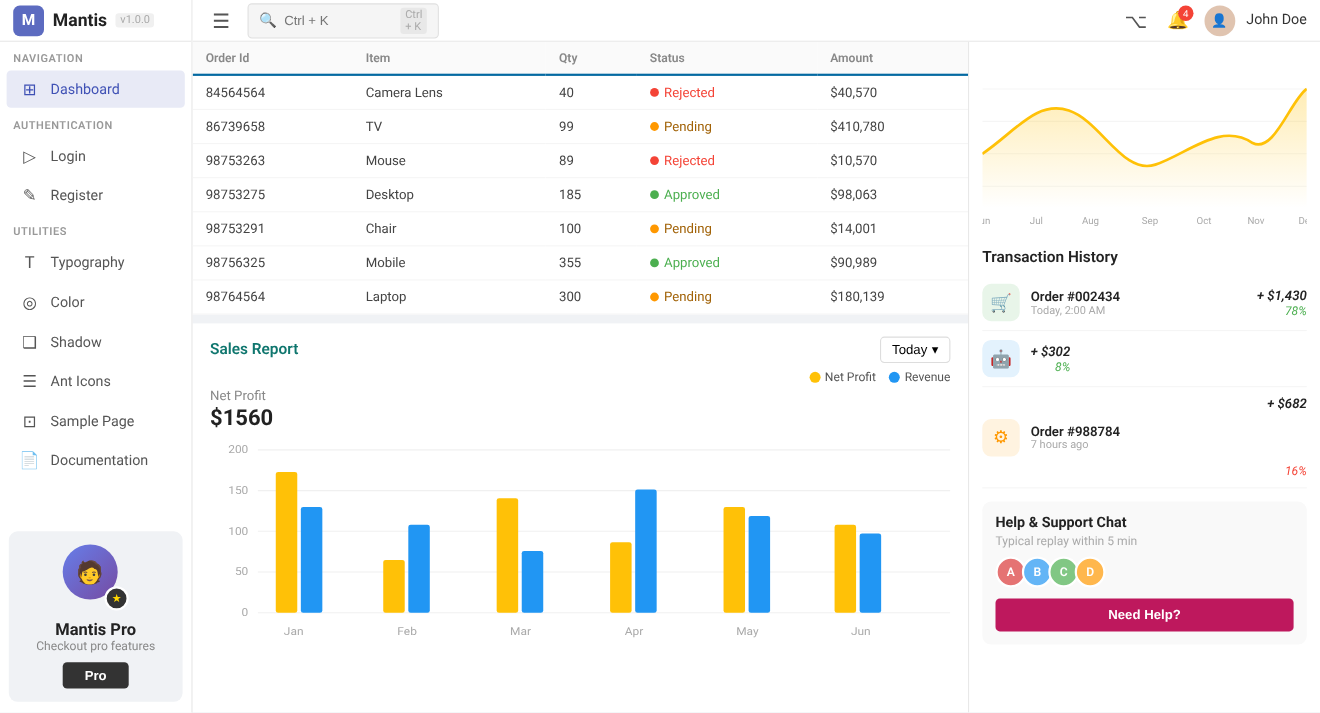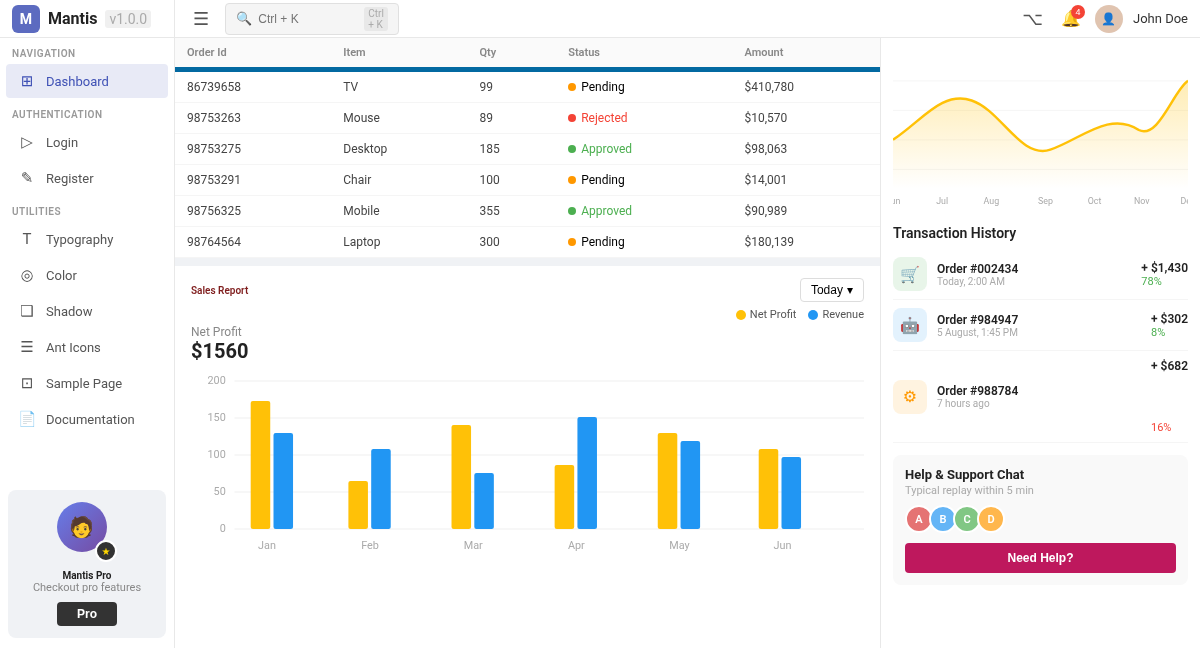--- a/index.html
+++ b/index.html
@@ -3,31 +3,31 @@
   <meta charset="utf-8">
   <style>
     * { box-sizing: border-box; margin: 0; padding: 0; }
     body { font-family: -apple-system, BlinkMacSystemFont, 'Segoe UI', Roboto, sans-serif; background: #f0f2f5; display: flex; height: 648px; overflow: hidden; font-size: 13px; color: #333; }
 
     
     #sidebar { width: 175px; min-width: 175px; background: #fff; display: flex; flex-direction: column; border-right: 1px solid #e8e8e8; overflow-y: auto; }
     .sidebar-brand { display: flex; align-items: center; gap: 8px; padding: 8px 12px; height: 38px; border-bottom: 1px solid #e8e8e8; }
     .brand-icon { width: 28px; height: 28px; background: #5c6bc0; border-radius: 6px; display: flex; align-items: center; justify-content: center; color: #fff; font-size: 14px; font-weight: bold; }
     .brand-name { font-weight: 700; font-size: 16px; color: #222; }
-    .brand-version { font-size: 14px; color: #aaa; background: #f0f0f0; padding: 1px 4px; border-radius: 3px; }
+    .brand-version { font-size: 10px; color: #aaa; background: #f0f0f0; padding: 1px 4px; border-radius: 3px; }
     .sidebar-section-label { font-size: 10px; font-weight: 600; color: #999; text-transform: uppercase; padding: 10px 12px 4px; letter-spacing: 0.5px; }
     .sidebar-item { display: flex; align-items: center; gap: 10px; padding: 8px 12px; cursor: pointer; border-radius: 4px; margin: 1px 6px; color: #555; }
     .sidebar-item.active { background: #e8eaf6; color: #3f51b5; }
     .sidebar-item-icon { font-size: 15px; width: 18px; text-align: center; }
     .sidebar-item-label { font-size: 13px; }
     .sidebar-pro-card { margin: 10px 8px; background: #f0f2f5; border-radius: 8px; padding: 12px; text-align: center; }
     .pro-avatar-container { position: relative; width: 60px; height: 60px; margin: 0 auto 8px; }
     .pro-avatar { width: 50px; height: 50px; border-radius: 50%; background: linear-gradient(135deg, #667eea 0%, #764ba2 100%); display: flex; align-items: center; justify-content: center; color: #fff; font-size: 20px; }
     .pro-badge { position: absolute; bottom: 0; right: 0; width: 22px; height: 22px; background: #333; border-radius: 50%; border: 2px solid #fff; display: flex; align-items: center; justify-content: center; font-size: 10px; color: #ffd700; }
-    .pro-title { font-weight: 700; font-size: 10px; color: #222; }
+    .pro-title { font-weight: 700; font-size: 15px; color: #222; }
     .pro-subtitle { font-size: 11px; color: #888; margin-bottom: 8px; }
     .pro-button { background: #333; color: #fff; border: none; border-radius: 4px; padding: 5px 20px; cursor: pointer; font-size: 12px; font-weight: 600; }
 
     
     #main { flex: 1; display: flex; flex-direction: column; overflow: hidden; }
     #topbar { height: 38px; background: #fff; border-bottom: 1px solid #e8e8e8; display: flex; align-items: center; padding: 0 12px; gap: 10px; }
     .menu-btn { background: none; border: none; cursor: pointer; font-size: 18px; color: #555; padding: 2px 6px; }
     .search-wrap { display: flex; align-items: center; background: #f5f5f5; border: 1px solid #e0e0e0; border-radius: 4px; padding: 3px 10px; gap: 6px; flex: 0 0 160px; }
     .search-wrap input { background: none; border: none; outline: none; font-size: 12px; color: #555; width: 100px; }
     .search-kbd { font-size: 10px; color: #aaa; background: #e8e8e8; padding: 1px 4px; border-radius: 3px; }
@@ -38,39 +38,39 @@
     .topbar-username { font-size: 13px; color: #333; cursor: pointer; }
 
     
     #content { flex: 1; display: flex; overflow: hidden; }
     #center { flex: 1; overflow-y: auto; padding: 0; display: flex; flex-direction: column; }
     #right-panel { width: 320px; min-width: 320px; background: #fff; border-left: 1px solid #e8e8e8; overflow-y: auto; display: flex; flex-direction: column; padding: 12px; }
 
     
     .orders-table { background: #fff; flex: 0 0 auto; }
     table { width: 100%; border-collapse: collapse; }
-    th { background: #fafafa; font-size: 11px; font-weight: 600; color: #888; padding: 8px 12px; text-align: left; border-bottom: 5px solid #0369a1; margin-top: 19px; }
+    th { background: #fafafa; font-size: 11px; font-weight: 600; color: #888; padding: 8px 12px; text-align: left; border-bottom: 2px solid #0369a1; margin-top: 19px; }
     td { padding: 8px 12px; border-bottom: 1px solid #f5f5f5; font-size: 12px; color: #444; }
 
     .status-dot { display: inline-block; width: 8px; height: 8px; border-radius: 50%; margin-right: 5px; }
     .status-rejected { background: #f44336; }
     .status-pending { background: #ff9800; }
     .status-approved { background: #4caf50; }
     .status-text-rejected { color: #f44336; }
-    .status-text-pending { color: #000000; }
+    .status-text-pending { color: #a16207; }
     .status-text-approved { color: #4caf50; }
 
     
     .chart-line-wrap { margin-bottom: 12px; }
     .chart-line-svg { width: 100%; height: 160px; }
 
     
     .sales-section { background: #fff; margin-top: 8px; padding: 12px 16px; flex: 1; }
     .sales-header { display: flex; align-items: center; justify-content: space-between; margin-bottom: 6px; }
-    .sales-title { font-size: 10px; font-weight: 600; color: #7f1d1d; }
+    .sales-title { font-size: 14px; font-weight: 600; color: #0f766e; }
     .today-btn { background: #fff; border: 1px solid #ddd; border-radius: 4px; padding: 4px 10px; font-size: 12px; cursor: pointer; display: flex; align-items: center; gap: 4px; }
     .net-profit-label { font-size: 12px; color: #888; }
     .net-profit-value { font-size: 20px; font-weight: 700; color: #222; margin-bottom: 8px; }
     .legend-item { display: flex; align-items: center; gap: 4px; font-size: 11px; color: #555; }
     .legend-dot-orange { width: 10px; height: 10px; border-radius: 50%; background: #ffc107; }
     .legend-dot-blue { width: 10px; height: 10px; border-radius: 50%; background: #2196f3; }
     .sales-chart-area { position: relative; }
     .chart-legend-row { display: flex; justify-content: flex-end; gap: 12px; margin-bottom: 4px; }
 
     
@@ -78,21 +78,21 @@
 
     
     .txn-item { display: flex; align-items: center; gap: 10px; padding: 8px 0; border-bottom: 1px solid #f5f5f5; }
     .txn-icon { width: 34px; height: 34px; border-radius: 8px; display: flex; align-items: center; justify-content: center; font-size: 16px; flex-shrink: 0; }
     .txn-icon-green { background: #e8f5e9; color: #4caf50; }
     .txn-icon-blue { background: #e3f2fd; color: #2196f3; }
     .txn-icon-orange { background: #fff3e0; color: #ff9800; }
     .txn-details { flex: 1; }
     .txn-order { font-size: 12px; font-weight: 600; color: #222; }
     .txn-time { font-size: 10px; color: #aaa; }
-    .txn-amount { text-align: left; }
+    .txn-amount { text-align: right; font-style: italic; }
     .txn-value { font-size: 12px; font-weight: 600; color: #222; }
     .txn-pct { font-size: 11px; color: #4caf50; }
     .txn-pct-low { font-size: 11px; color: #f44336; margin-top: 48px; }
 
     
     .help-section { margin-top: 12px; background: #f9f9f9; border-radius: 8px; padding: 12px; }
     .help-title { font-size: 13px; font-weight: 700; color: #222; margin-bottom: 2px; }
     .help-subtitle { font-size: 11px; color: #aaa; margin-bottom: 8px; }
     .help-avatars { display: flex; gap: -4px; margin-bottom: 10px; }
     .help-avatar { width: 28px; height: 28px; border-radius: 50%; border: 2px solid #fff; margin-right: -4px; font-size: 11px; display: flex; align-items: center; justify-content: center; color: #fff; font-weight: 600; }
@@ -193,20 +193,27 @@
           <thead>
             <tr>
               <th>Order Id</th>
               <th>Item</th>
               <th>Qty</th>
               <th>Status</th>
               <th>Amount</th>
             </tr>
           </thead>
           <tbody id="orders-tbody">
+          <tr>
+    <td>84564564</td>
+    <td>Camera Lens</td>
+    <td>40</td>
+    <td><span class="status-dot status-rejected"></span><span class="status-text-rejected">Rejected</span></td>
+    <td>$40,570</td>
+  </tr>
               <tr>
     <td>86739658</td>
     <td>TV</td>
     <td>99</td>
     <td><span class="status-dot status-pending"></span><span class="status-text-pending">Pending</span></td>
     <td>$410,780</td>
   </tr>
               <tr>
     <td>98753263</td>
     <td>Mouse</td>
@@ -349,24 +356,20 @@
       <div class="txn-order">Order #002434</div>
       <div class="txn-time">Today, 2:00 AM</div>
     </div>
     <div class="txn-amount">
       <div class="txn-value">+ $1,430</div>
       <div class="txn-pct">78%</div>
     </div>
   </div>
             <div class="txn-item">
     <div class="txn-icon txn-icon-blue">🤖</div>
-    <div class="txn-details">
-      <div class="txn-order">Order #984947</div>
-      <div class="txn-time">5 August, 1:45 PM</div>
-    </div>
     <div class="txn-amount">
       <div class="txn-value">+ $302</div>
       <div class="txn-pct">8%</div>
     </div>
   </div>
             <div class="txn-item">
     <div class="txn-icon txn-icon-orange">⚙</div>
     <div class="txn-details">
       <div class="txn-order">Order #988784</div>
       <div class="txn-time">7 hours ago</div>

